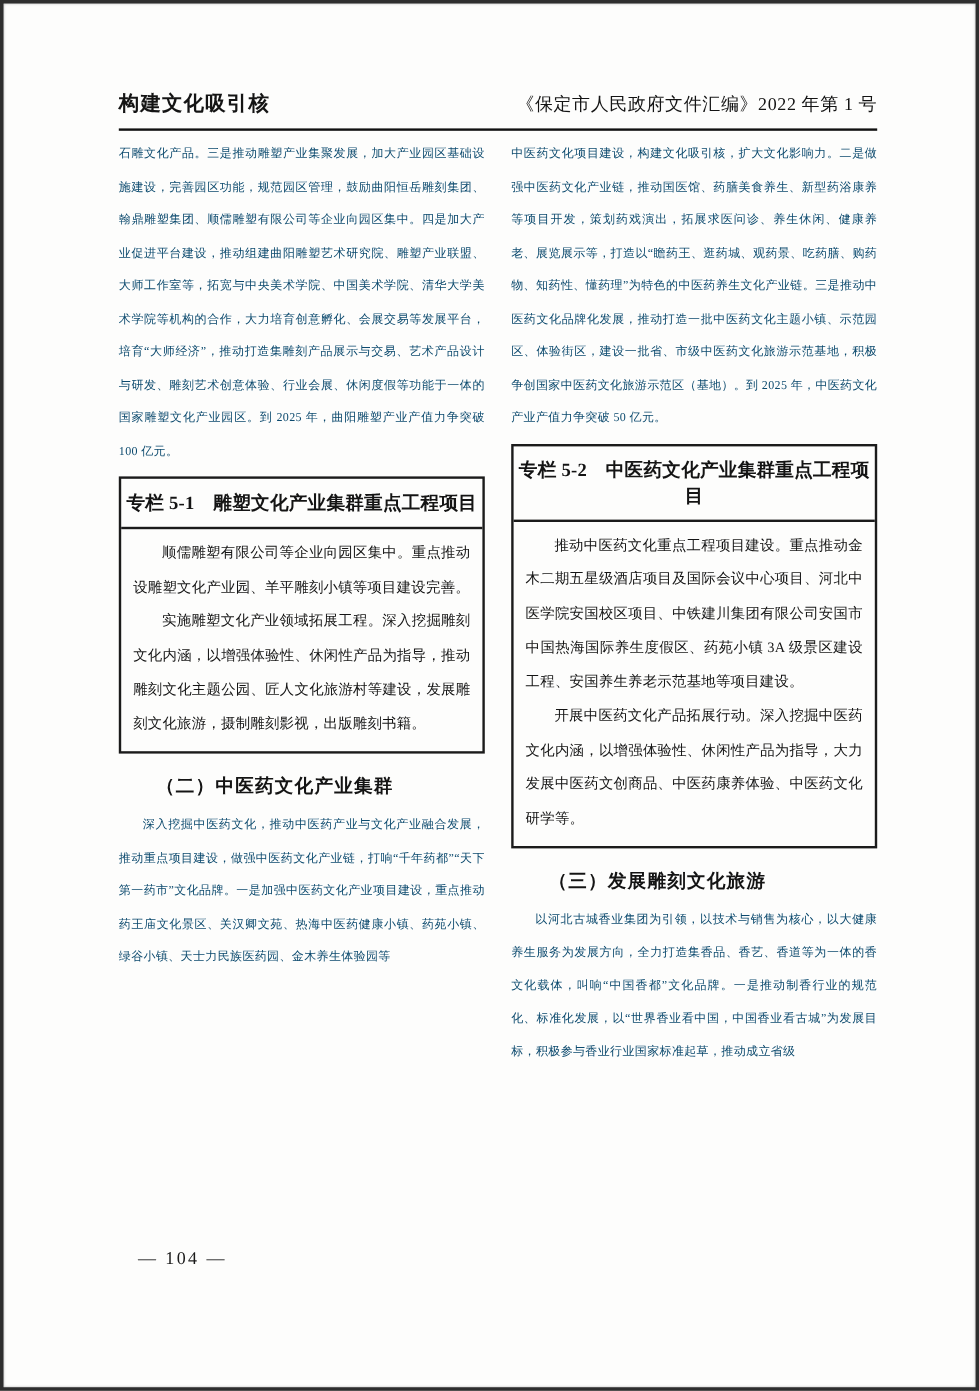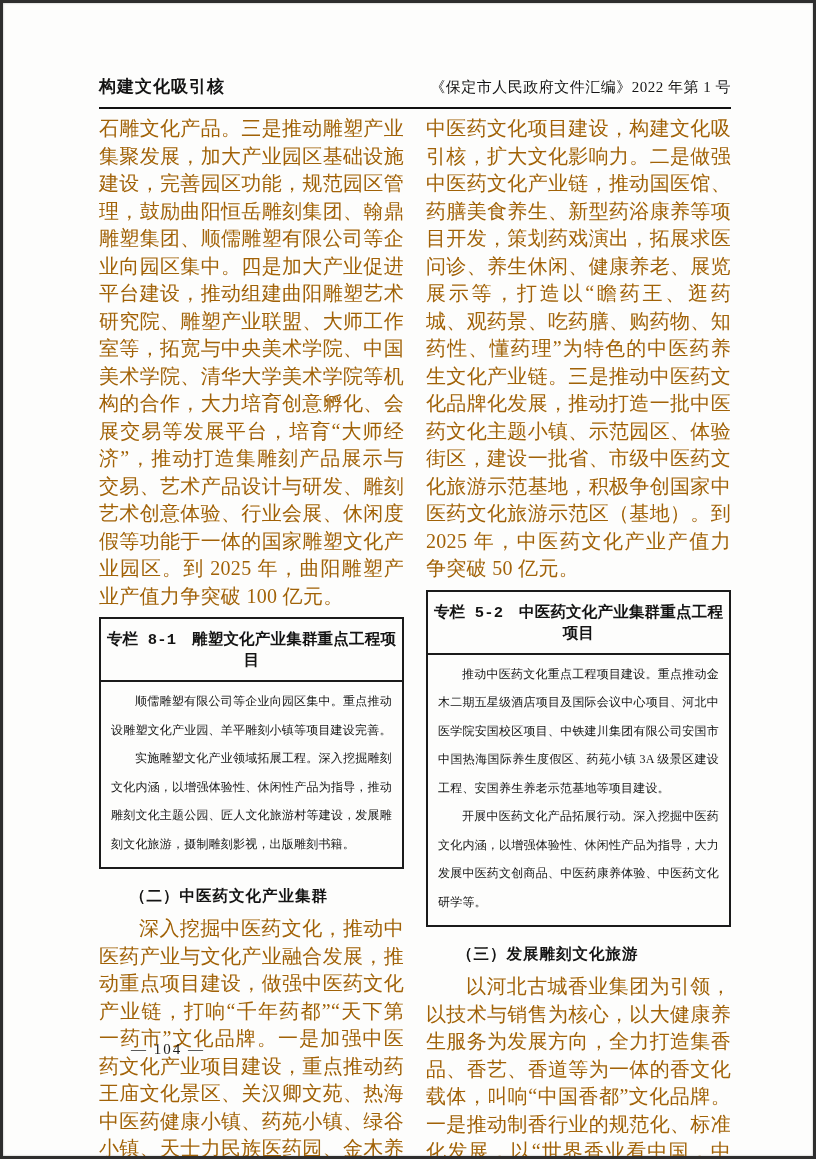--- a/index.html
+++ b/index.html
@@ -37,67 +37,67 @@
   }
   
   .columns{
     position:absolute;
     top:112px;left:96px;width:632px;
     display:flex;gap:22px;
   }
   .col{flex:1;min-width:0;}
   .body-text{
     margin:0;
-    font-size:20px;
+    font-size:10px;
     line-height:27.5px;
     text-align:justify;
     text-justify:inter-ideograph;
     letter-spacing:.3px;
-    color:#a16207;
+    color:#0c4a6e;
   }
   .body-text.indent{text-indent:2em;}
   .section-heading{
     margin:15px 0 4px 0;
     font-size:15.5px;
     font-weight:bold;
     line-height:27px;
     text-indent:2em;
     letter-spacing:1px;
     font-family:Liberation Mono, monospace;
   }
   
   .box{
     border:2px solid #1b1b1b;
     margin-top:7px;
     margin-bottom:6px;
     background:#fdfdfc;
   }
   .box-title{
-    font-family:Liberation Mono, monospace;
+    font-family:Liberation Serif, serif;
     font-weight:bold;
     font-size:15.5px;
     text-align:center;
     padding:10px 4px 9px 4px;
     border-bottom:2px solid #1b1b1b;
     letter-spacing:.2px;
   }
   .box-body{padding:5px 10px 9px 10px;}
   .box-body p{
     margin:0;
     font-size:12px;
     line-height:28.5px;
     text-align:justify;
     text-justify:inter-ideograph;
     text-indent:2em;
     letter-spacing:.2px;
   }
   
   .page-number{
     position:absolute;
-    top:1038px;left:128px;
+    top:1038px;left:112px;
     font-size:15px;
     letter-spacing:2px;
     color:#1a1a1a;
   }
 </style>
 </head>
 <body>
 
 <div class="page">
 
@@ -105,21 +105,21 @@
     <span class="header-left">构建文化吸引核</span>
     <span class="header-right">《保定市人民政府文件汇编》2022 年第 1 号</span>
   </header>
 
   <div class="columns">
 
     <section class="col">
       <p class="body-text">石雕文化产品。三是推动雕塑产业集聚发展，加大产业园区基础设施建设，完善园区功能，规范园区管理，鼓励曲阳恒岳雕刻集团、翰鼎雕塑集团、顺儒雕塑有限公司等企业向园区集中。四是加大产业促进平台建设，推动组建曲阳雕塑艺术研究院、雕塑产业联盟、大师工作室等，拓宽与中央美术学院、中国美术学院、清华大学美术学院等机构的合作，大力培育创意孵化、会展交易等发展平台，培育“大师经济”，推动打造集雕刻产品展示与交易、艺术产品设计与研发、雕刻艺术创意体验、行业会展、休闲度假等功能于一体的国家雕塑文化产业园区。到 2025 年，曲阳雕塑产业产值力争突破 100 亿元。</p>
 
       <div class="box">
-        <div class="box-title">专栏 8-1　雕塑文化产业集群重点工程项目</div>
+        <div class="box-title">专栏 5-1　雕塑文化产业集群重点工程项目</div>
         <div class="box-body">
           <p>顺儒雕塑有限公司等企业向园区集中。重点推动设雕塑文化产业园、羊平雕刻小镇等项目建设完善。</p>
           <p>实施雕塑文化产业领域拓展工程。深入挖掘雕刻文化内涵，以增强体验性、休闲性产品为指导，推动雕刻文化主题公园、匠人文化旅游村等建设，发展雕刻文化旅游，摄制雕刻影视，出版雕刻书籍。</p>
         </div>
       </div>
 
       <h3 class="section-heading">（二）中医药文化产业集群</h3>
       <p class="body-text indent">深入挖掘中医药文化，推动中医药产业与文化产业融合发展，推动重点项目建设，做强中医药文化产业链，打响“千年药都”“天下第一药市”文化品牌。一是加强中医药文化产业项目建设，重点推动药王庙文化景区、关汉卿文苑、热海中医药健康小镇、药苑小镇、绿谷小镇、天士力民族医药园、金木养生体验园等</p>
     </section>
 

